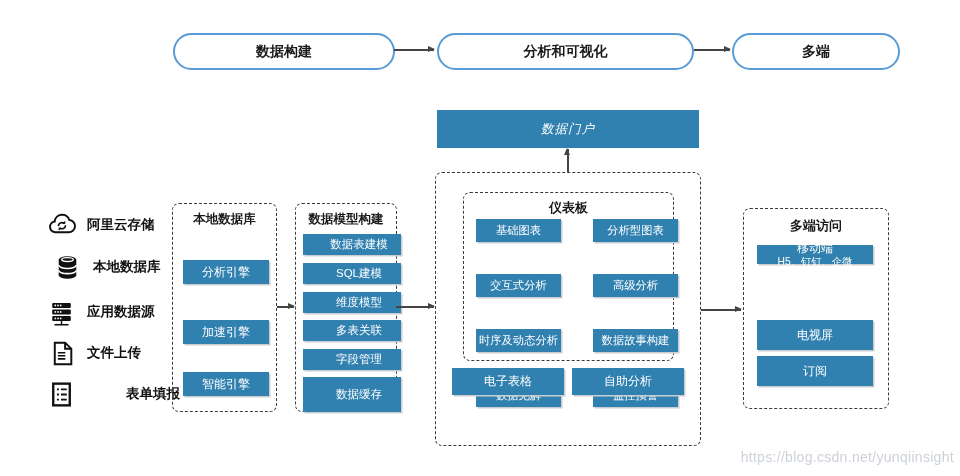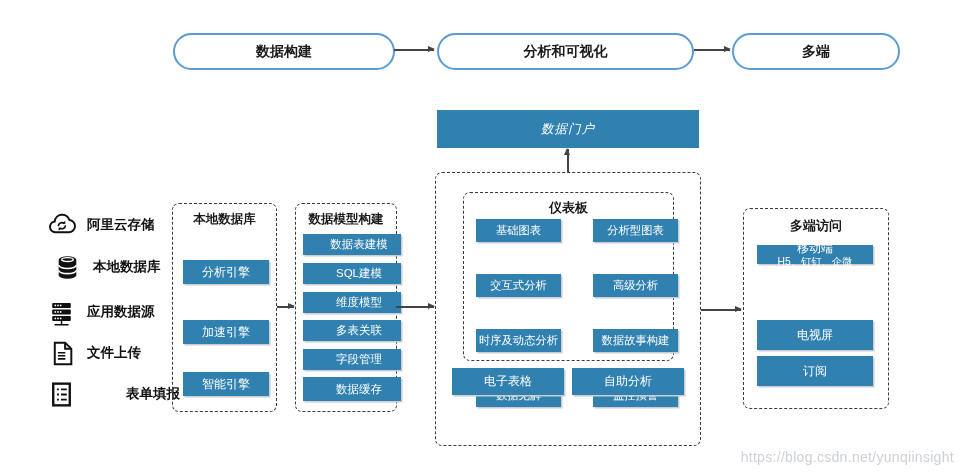--- a/index.html
+++ b/index.html
@@ -144,21 +144,21 @@
   </div>
   <div class="node small" style="left:303px;top:292px;width:84px;height:21px;">
     <span>维度模型</span>
   </div>
   <div class="node small" style="left:303px;top:320px;width:84px;height:21px;">
     <span>多表关联</span>
   </div>
   <div class="node small" style="left:303px;top:349px;width:84px;height:21px;justify-content:center;">
     <span>字段管理</span>
   </div>
-  <div class="node small" style="left:303px;top:377px;width:84px;height:24px;">
+  <div class="node small" style="left:303px;top:377px;width:84px;height:35px;">
     <span>数据缓存</span>
   </div>
 
   <div class="harrow" style="left:396px;top:306px;width:38px;"></div>
 
   <div class="dashedbox" style="left:435px;top:172px;width:264px;height:272px;"></div>
 
   <div class="dashedbox" style="left:463px;top:192px;width:209px;height:167px;">
     <div class="boxtitle" style="top:6px;">仪表板</div>
   </div>

